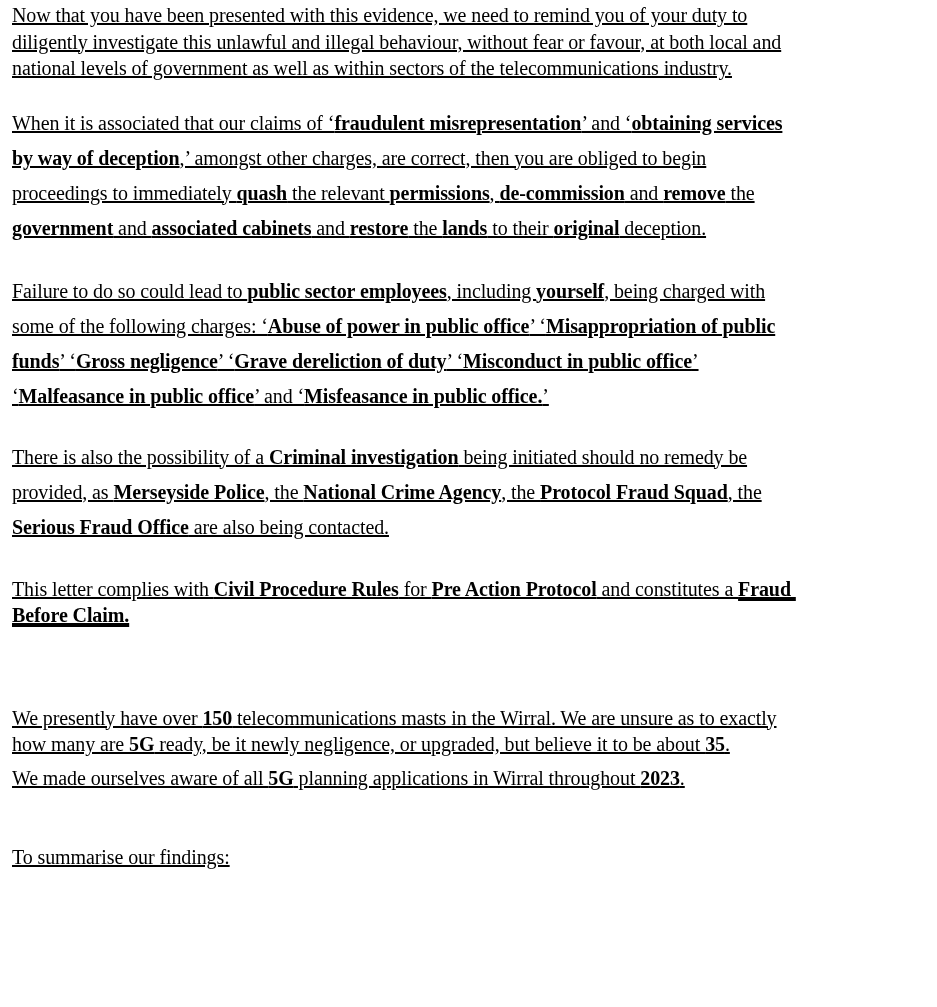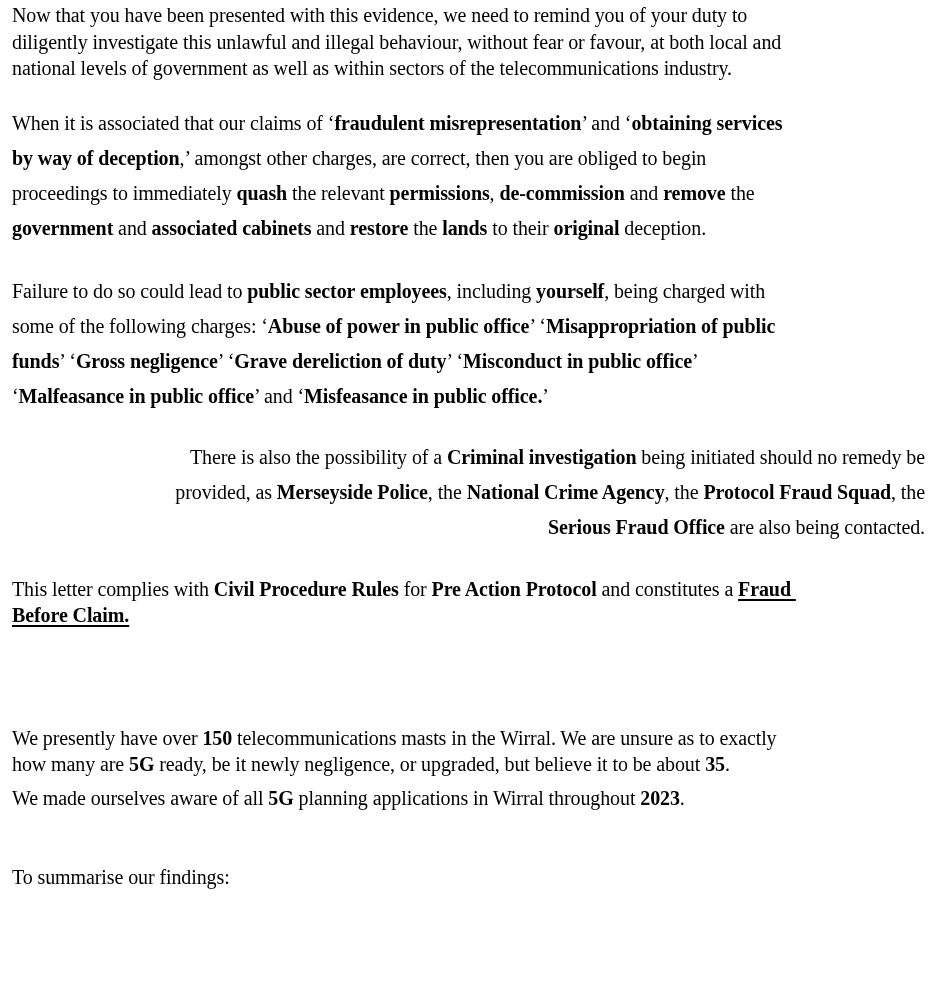--- a/index.html
+++ b/index.html
@@ -11,32 +11,33 @@
     width: 937px;
     height: 1007px;
     overflow: hidden;
     color: #000000;
     font-family: "Liberation Serif", "DejaVu Serif", serif;
     font-size: 20px;
     letter-spacing: -0.1px;
   }
   .letter {
     padding: 2px 12px 0 12px;
+    text-decoration: underline;
   }
   .para { margin: 0; }
   .line { white-space: pre-wrap; }
   .para.normal .line { line-height: 26.5px; }
   .para.loose  .line { line-height: 35px; }
   
   .letter .para:nth-child(1) { margin-top: 0; }
   .letter .para:nth-child(2) { margin-top: 24px; }
   .letter .para:nth-child(3) { margin-top: 28px; }
-  .letter .para:nth-child(4) { margin-top: 26px; text-align: right; }
+  .letter .para:nth-child(4) { margin-top: 26px; }
   .letter .para:nth-child(5) { margin-top: 31px; }
-  .letter .para:nth-child(6) { margin-top: 96px; }
+  .letter .para:nth-child(6) { margin-top: 76px; }
   .letter .para:nth-child(7) { margin-top: 7px; }
   .letter .para:nth-child(8) { margin-top: 53px; }
   .b { font-weight: bold; }
   .u { text-decoration: underline; text-decoration-thickness: 2px; text-underline-offset: 3px; }
 </style>
 </head>
 <body>
 
 <div class="letter">
     <div class="para normal">

